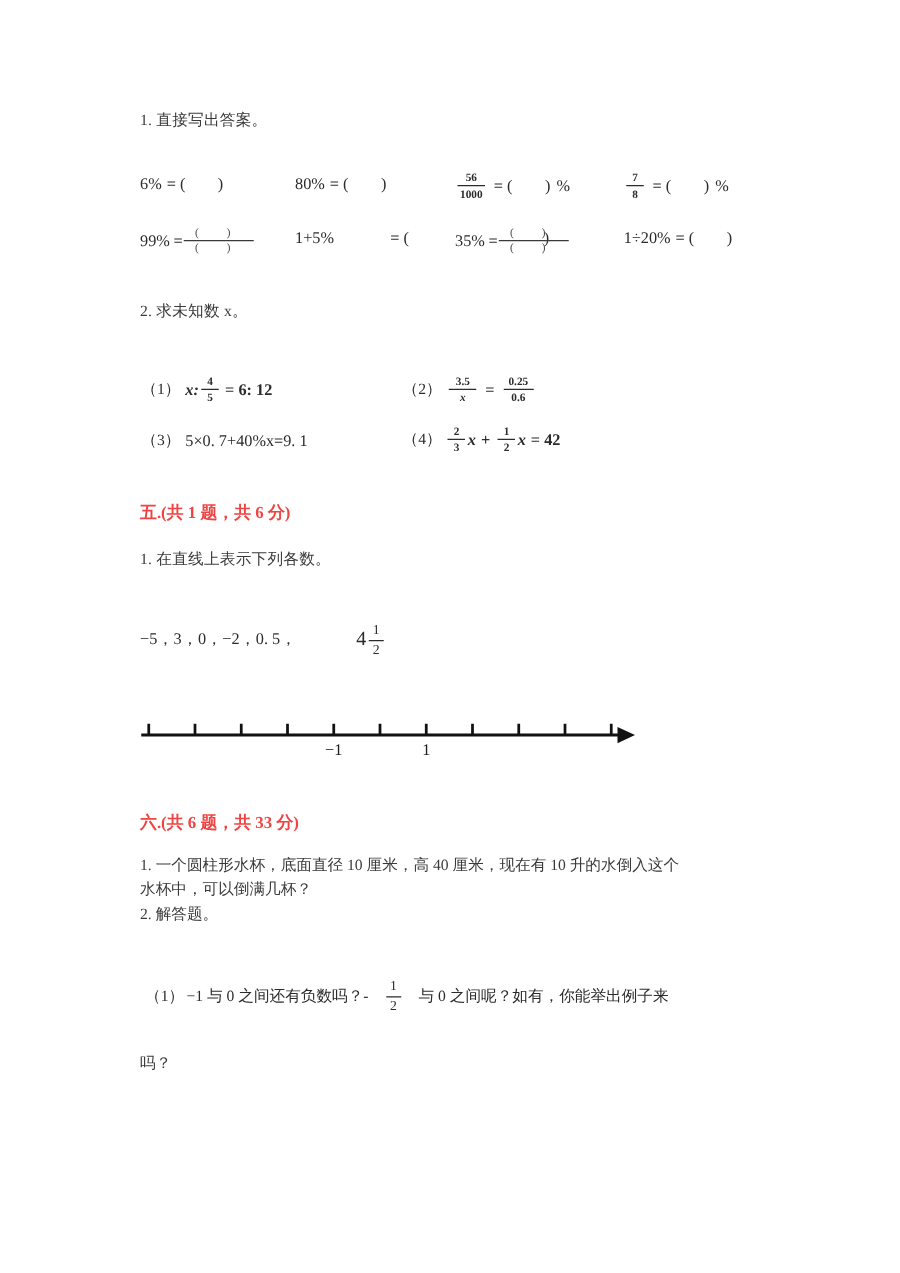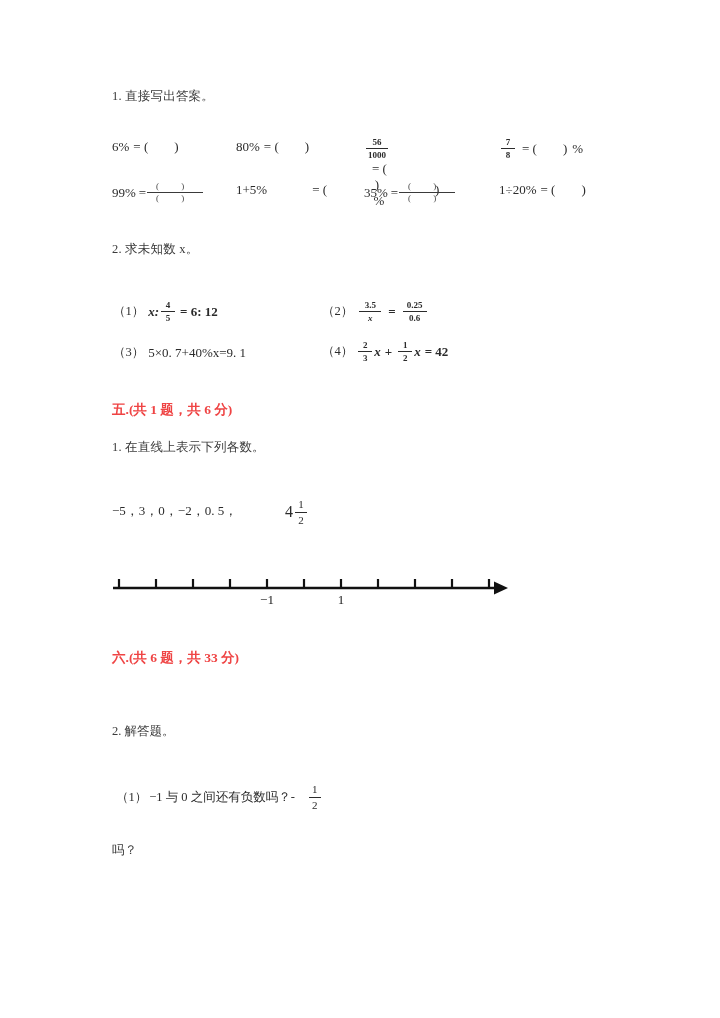--- a/index.html
+++ b/index.html
@@ -142,21 +142,21 @@
     <span>)</span>
   </div>
 
   <div class="blk expr" style="left:236px; top:139px;">
     <span>80%</span>
     <span style="margin-left:4px;">= (</span>
     <span class="blank-paren" style="width:26px;"></span>
     <span>)</span>
   </div>
 
-  <div class="blk expr" style="left:364px; top:137px;flex-direction:column;">
+  <div class="blk expr" style="left:364px; top:137px;">
     <span class="frac">
       <span class="num">56</span>
       <span class="bar"></span>
       <span class="den">1000</span>
     </span>
     <span style="margin-left:5px;">= (</span>
     <span class="blank-paren" style="width:26px;"></span>
     <span>)</span>
     <span class="pct" style="margin-left:5px;">%</span>
   </div>
@@ -297,28 +297,33 @@
           <line x1="379" y1="13" x2="379" y2="22"></line>
         </g>
       </svg>
     </div>
     <span class="nl-tick-label" style="left:157px; top:26px;">−1</span>
     <span class="nl-tick-label" style="left:231px; top:26px;">1</span>
   </div>
 
   <div class="blk sec-head" style="left:112px; top:649px;">六.(共 6 题，共 33 分)</div>
 
+  <div class="blk body-text" style="left:112px; top:683px; width:520px;">
+    <div>1. 一个圆柱形水杯，底面直径 10 厘米，高 40 厘米，现在有 10 升的水倒入这个</div>
+    <div>水杯中，可以倒满几杯？</div>
+  </div>
 
   <div class="blk body-text" style="left:112px; top:722px;">2. 解答题。</div>
 
   <div class="blk expr" style="left:116px; top:783px; font-size:12.5px;">
     <span>（1）</span>
     <span style="margin-left:2px;">−1 与 0 之间还有负数吗？-</span>
     <span class="frac frac-lg" style="margin:0 14px;">
       <span class="num">1</span>
       <span class="bar"></span>
       <span class="den">2</span>
     </span>
+    <span>与 0 之间呢？如有，你能举出例子来</span>
   </div>
 
   <div class="blk body-text" style="left:112px; top:841px;">吗？</div>
 
 </div>
 
 </body></html>

